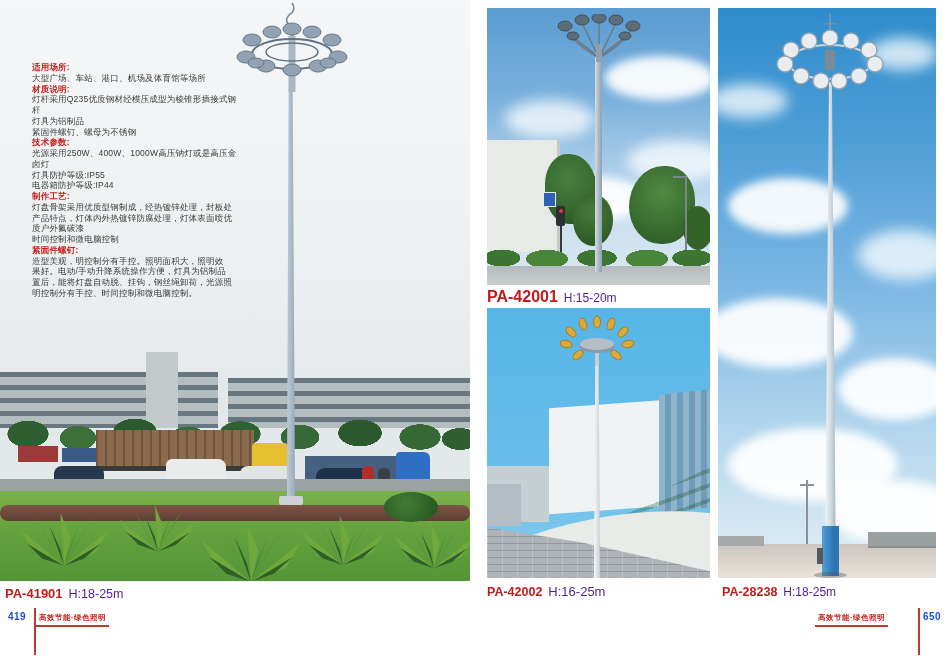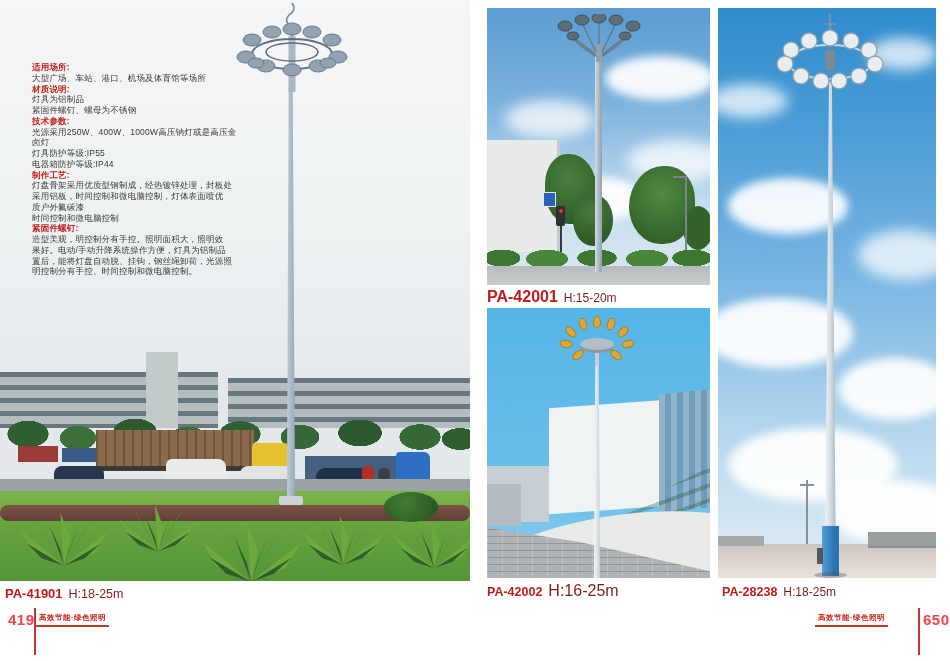--- a/index.html
+++ b/index.html
@@ -37,24 +37,24 @@
   .agave{position:absolute;}
 
   
   #spec-block{position:absolute;left:32px;top:62px;width:205px;font-size:8.5px;
     line-height:10.75px;color:#3a3a3a;letter-spacing:.2px;}
   #spec-block .spec-heading{color:#c4231d;font-weight:bold;}
 
   
   .prod-label{position:absolute;white-space:nowrap;}
   .prod-model{color:#c01c1c;font-weight:bold;font-size:13px;}
-  .prod-height{color:#7f1d1d;font-size:12.5px;margin-left:6px;margin-top:36px;}
-
-  
-  .page-num{position:absolute;font-size:15px;font-weight:bold;color:#ef4444;letter-spacing:.5px;}
+  .prod-height{color:#4c1d95;font-size:12.5px;margin-left:6px;margin-top:36px;}
+
+  
+  .page-num{position:absolute;font-size:10px;font-weight:bold;color:#1d4ed8;letter-spacing:.5px;}
   .foot-rule{position:absolute;width:2px;height:47px;background:#c0392d;}
   .foot-slogan{position:absolute;font-size:7.5px;font-weight:bold;color:#c4231d;
     border-bottom:2px solid #c0392d;padding:1px 3px 2px 3px;letter-spacing:.5px;white-space:nowrap;}
 
   
   #photo-42001{left:487px;top:8px;width:223px;height:277px;
     background:linear-gradient(180deg,#5b9cd2 0%,#7cb2dd 34%,#c6def0 72%,#dde8ef 100%);}
   #photo-42002{left:487px;top:308px;width:223px;height:270px;background:linear-gradient(180deg,#55b5e6 0%,#6dc0ea 70%,#8fcdee 100%);}
   #photo-42003{left:718px;top:8px;width:218px;height:570px;
     background:linear-gradient(180deg,#2f8ccd 0%,#4c9dd6 22%,#7ab6e3 48%,#b3d6ed 74%,#dcebf4 96%);}
@@ -165,30 +165,31 @@
         <use href="#agave"></use>
       </svg>
     <svg class="agave" style="left:392px;top:520px" width="84" height="50">
         <use href="#agave"></use>
       </svg>
 
     <div id="spec-block">
         <div class="spec-heading">适用场所:</div>
         <div class="spec-line">大型广场、车站、港口、机场及体育馆等场所</div>
         <div class="spec-heading">材质说明:</div>
+        <div class="spec-line">灯杆采用Q235优质钢材经模压成型为棱锥形插接式钢杆</div>
         <div class="spec-line">灯具为铝制品</div>
         <div class="spec-line">紧固件螺钉、螺母为不锈钢</div>
         <div class="spec-heading">技术参数:</div>
         <div class="spec-line">光源采用250W、400W、1000W高压钠灯或是高压金</div>
         <div class="spec-line">卤灯</div>
         <div class="spec-line">灯具防护等级:IP55</div>
         <div class="spec-line">电器箱防护等级:IP44</div>
         <div class="spec-heading">制作工艺:</div>
         <div class="spec-line">灯盘骨架采用优质型钢制成，经热镀锌处理，封板处</div>
-        <div class="spec-line">采用铝板，时间控制和微电脑控制，灯体表面喷优</div>
+        <div class="spec-line">产品特点，灯体内外热镀锌防腐处理，灯体表面喷优</div>
         <div class="spec-line">质户外氟碳漆</div>
         <div class="spec-line">时间控制和微电脑控制</div>
         <div class="spec-heading">紧固件螺钉:</div>
         <div class="spec-line">造型美观，明控制分有手控。照明面积大，照明效</div>
         <div class="spec-line">果好。电动/手动升降系统操作方便，灯具为铝制品</div>
         <div class="spec-line">置后，能将灯盘自动脱、挂钩，钢丝绳卸荷，光源照</div>
         <div class="spec-line">明控制分有手控、时间控制和微电脑控制。</div>
       </div>
   </div>
 
@@ -290,21 +291,21 @@
         <ellipse cx="14" cy="18" rx="3.5" ry="6" transform="rotate(-45 14 18)"></ellipse>
         <ellipse cx="66" cy="18" rx="3.5" ry="6" transform="rotate(45 66 18)"></ellipse>
         <ellipse cx="9" cy="30" rx="3.5" ry="6" transform="rotate(-78 9 30)"></ellipse>
         <ellipse cx="71" cy="30" rx="3.5" ry="6" transform="rotate(78 71 30)"></ellipse>
         <ellipse cx="21" cy="41" rx="3.5" ry="6" transform="rotate(-130 21 41)"></ellipse>
         <ellipse cx="59" cy="41" rx="3.5" ry="6" transform="rotate(130 59 41)"></ellipse>
       </g>
     </svg>
   </div>
   <div class="prod-label" style="left:487px;top:582px">
-    <span class="prod-model" style="font-size:12.5px">PA-42002</span><span class="prod-height" style="font-size:16px">H:16-25m</span>
+    <span class="prod-model" style="font-size:12.5px">PA-42002</span><span class="prod-height" style="font-size:13px">H:16-25m</span>
   </div>
 
   <div class="photo" id="photo-42003">
     <div class="cloud soft" style="left:150px;top:30px;width:70px;height:32px"></div>
     <div class="cloud soft" style="left:-10px;top:76px;width:80px;height:34px"></div>
     <div class="cloud" style="left:10px;top:170px;width:120px;height:56px"></div>
     <div class="cloud soft" style="left:140px;top:222px;width:95px;height:50px"></div>
     <div class="cloud" style="left:-15px;top:290px;width:150px;height:70px"></div>
     <div class="cloud" style="left:120px;top:350px;width:115px;height:62px"></div>
     <div class="cloud" style="left:10px;top:420px;width:170px;height:74px"></div>

